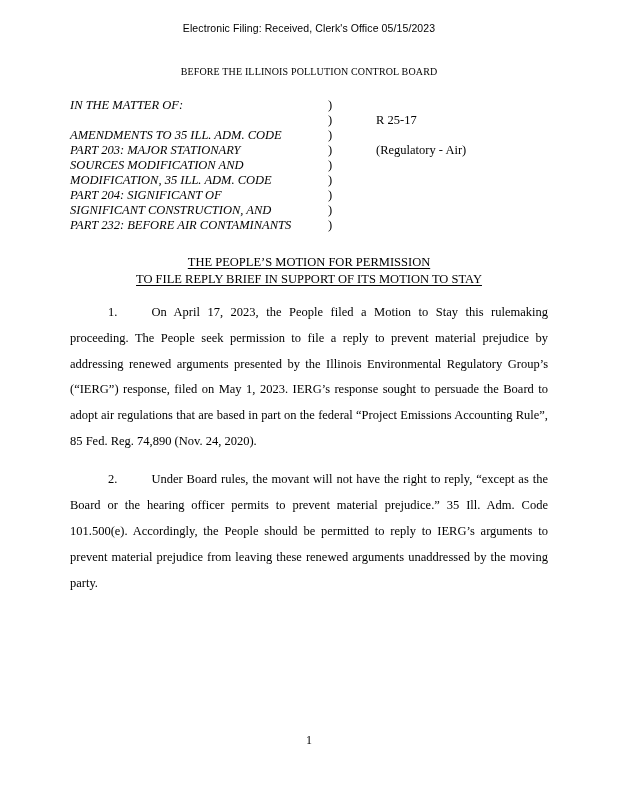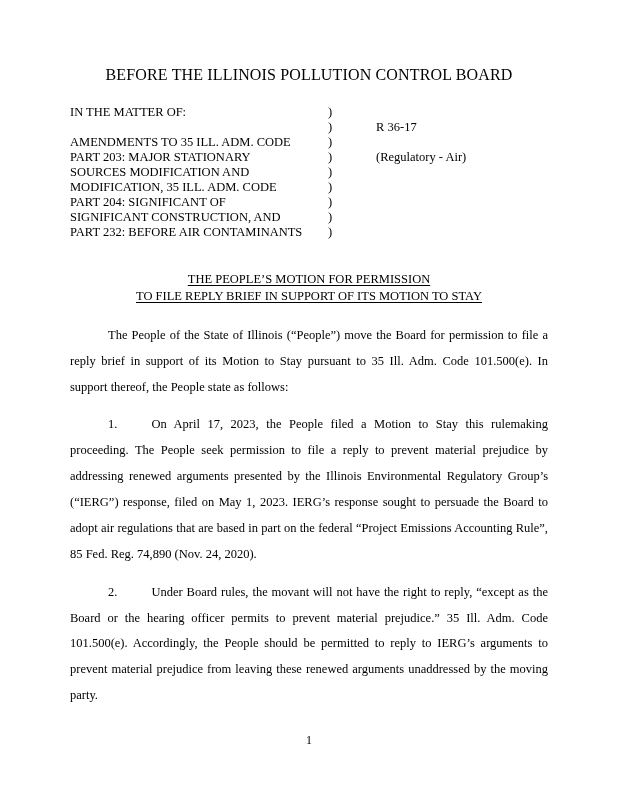--- a/index.html
+++ b/index.html
@@ -32,49 +32,50 @@
     letter-spacing: 0.1px;
   }
   .body-area {
     position: absolute;
     top: 66px;
     left: 70px;
     width: 478px;
   }
   .court-title {
     text-align: center;
-    font-size: 16px;
+    font-size: 10px;
     letter-spacing: 0.15px;
     margin-bottom: 20px;
   }
   .caption {
     width: 100%;
     border-collapse: collapse;
     font-size: 12.5px;
     line-height: 1.30;
   }
   .caption td {
     vertical-align: top;
     padding: 0;
   }
   .cap-left {
     width: 258px;
     white-space: nowrap;
+    font-style: italic;
   }
   .cap-paren {
     width: 48px;
     text-align: left;
   }
   .cap-right {
     text-align: left;
     white-space: nowrap;
   }
   .cap-line { display: block; height: 15px; }
   .doc-title {
-    margin-top: 32px;
+    margin-top: 22px;
     text-align: center;
     font-size: 12.5px;
     line-height: 1.35;
   }
   .doc-title span {
     display: inline-block;
     text-decoration: underline;
     text-underline-offset: 2px;
   }
   .para {
@@ -95,20 +96,21 @@
     width: 100%;
     text-align: center;
     font-size: 12px;
   }
 </style>
 </head>
 <body>
 
 <div class="page">
 
+  <div class="stamp">Electronic Filing: Received, Clerk's Office 05/15/2023</div>
 
   <div class="body-area">
 
     <div class="court-title">BEFORE THE ILLINOIS POLLUTION CONTROL BOARD</div>
 
     <table class="caption">
       <tbody>
           <tr>
         <td class="cap-left">
           <span class="cap-line">IN THE MATTER OF:</span>
@@ -127,39 +129,38 @@
           <span class="cap-line">)</span>
           <span class="cap-line">)</span>
           <span class="cap-line">)</span>
           <span class="cap-line">)</span>
           <span class="cap-line">)</span>
           <span class="cap-line">)</span>
           <span class="cap-line">)</span>
         </td>
         <td class="cap-right">
           <span class="cap-line"></span>
-          <span class="cap-line">R 36-17</span>
+          <span class="cap-line">R 25-17</span>
           <span class="cap-line"></span>
           <span class="cap-line">(Regulatory - Air)</span>
           <span class="cap-line"></span>
           <span class="cap-line"></span>
           <span class="cap-line"></span>
           <span class="cap-line"></span>
           <span class="cap-line"></span>
         </td>
       </tr>
     </tbody>
       </table>
 
     <div class="doc-title">
       <span>THE PEOPLE’S MOTION FOR PERMISSION</span><br>
       <span>TO FILE REPLY BRIEF IN SUPPORT OF ITS MOTION TO STAY</span>
     </div>
 
-    <p class="para first"><span class="indent"></span><span>The People of the State of Illinois (“People”) move the Board for permission to file a reply brief in support of its Motion to Stay pursuant to 35 Ill. Adm. Code 101.500(e). In support thereof, the People state as follows:</span></p>
 
     <p class="para"><span class="num-indent"></span><span>1.</span><span class="num-gap"></span><span>On April 17, 2023, the People filed a Motion to Stay this rulemaking proceeding. The People seek permission to file a reply to prevent material prejudice by addressing renewed arguments presented by the Illinois Environmental Regulatory Group’s (“IERG”) response, filed on May 1, 2023. IERG’s response sought to persuade the Board to adopt air regulations that are based in part on the federal “Project Emissions Accounting Rule”, 85 Fed. Reg. 74,890 (Nov. 24, 2020).</span></p>
 
     <p class="para"><span class="num-indent"></span><span>2.</span><span class="num-gap"></span><span>Under Board rules, the movant will not have the right to reply, “except as the Board or the hearing officer permits to prevent material prejudice.” 35 Ill. Adm. Code 101.500(e). Accordingly, the People should be permitted to reply to IERG’s arguments to prevent material prejudice from leaving these renewed arguments unaddressed by the moving party.</span></p>
 
 
   </div>
 
   <div class="page-number">1</div>
 

